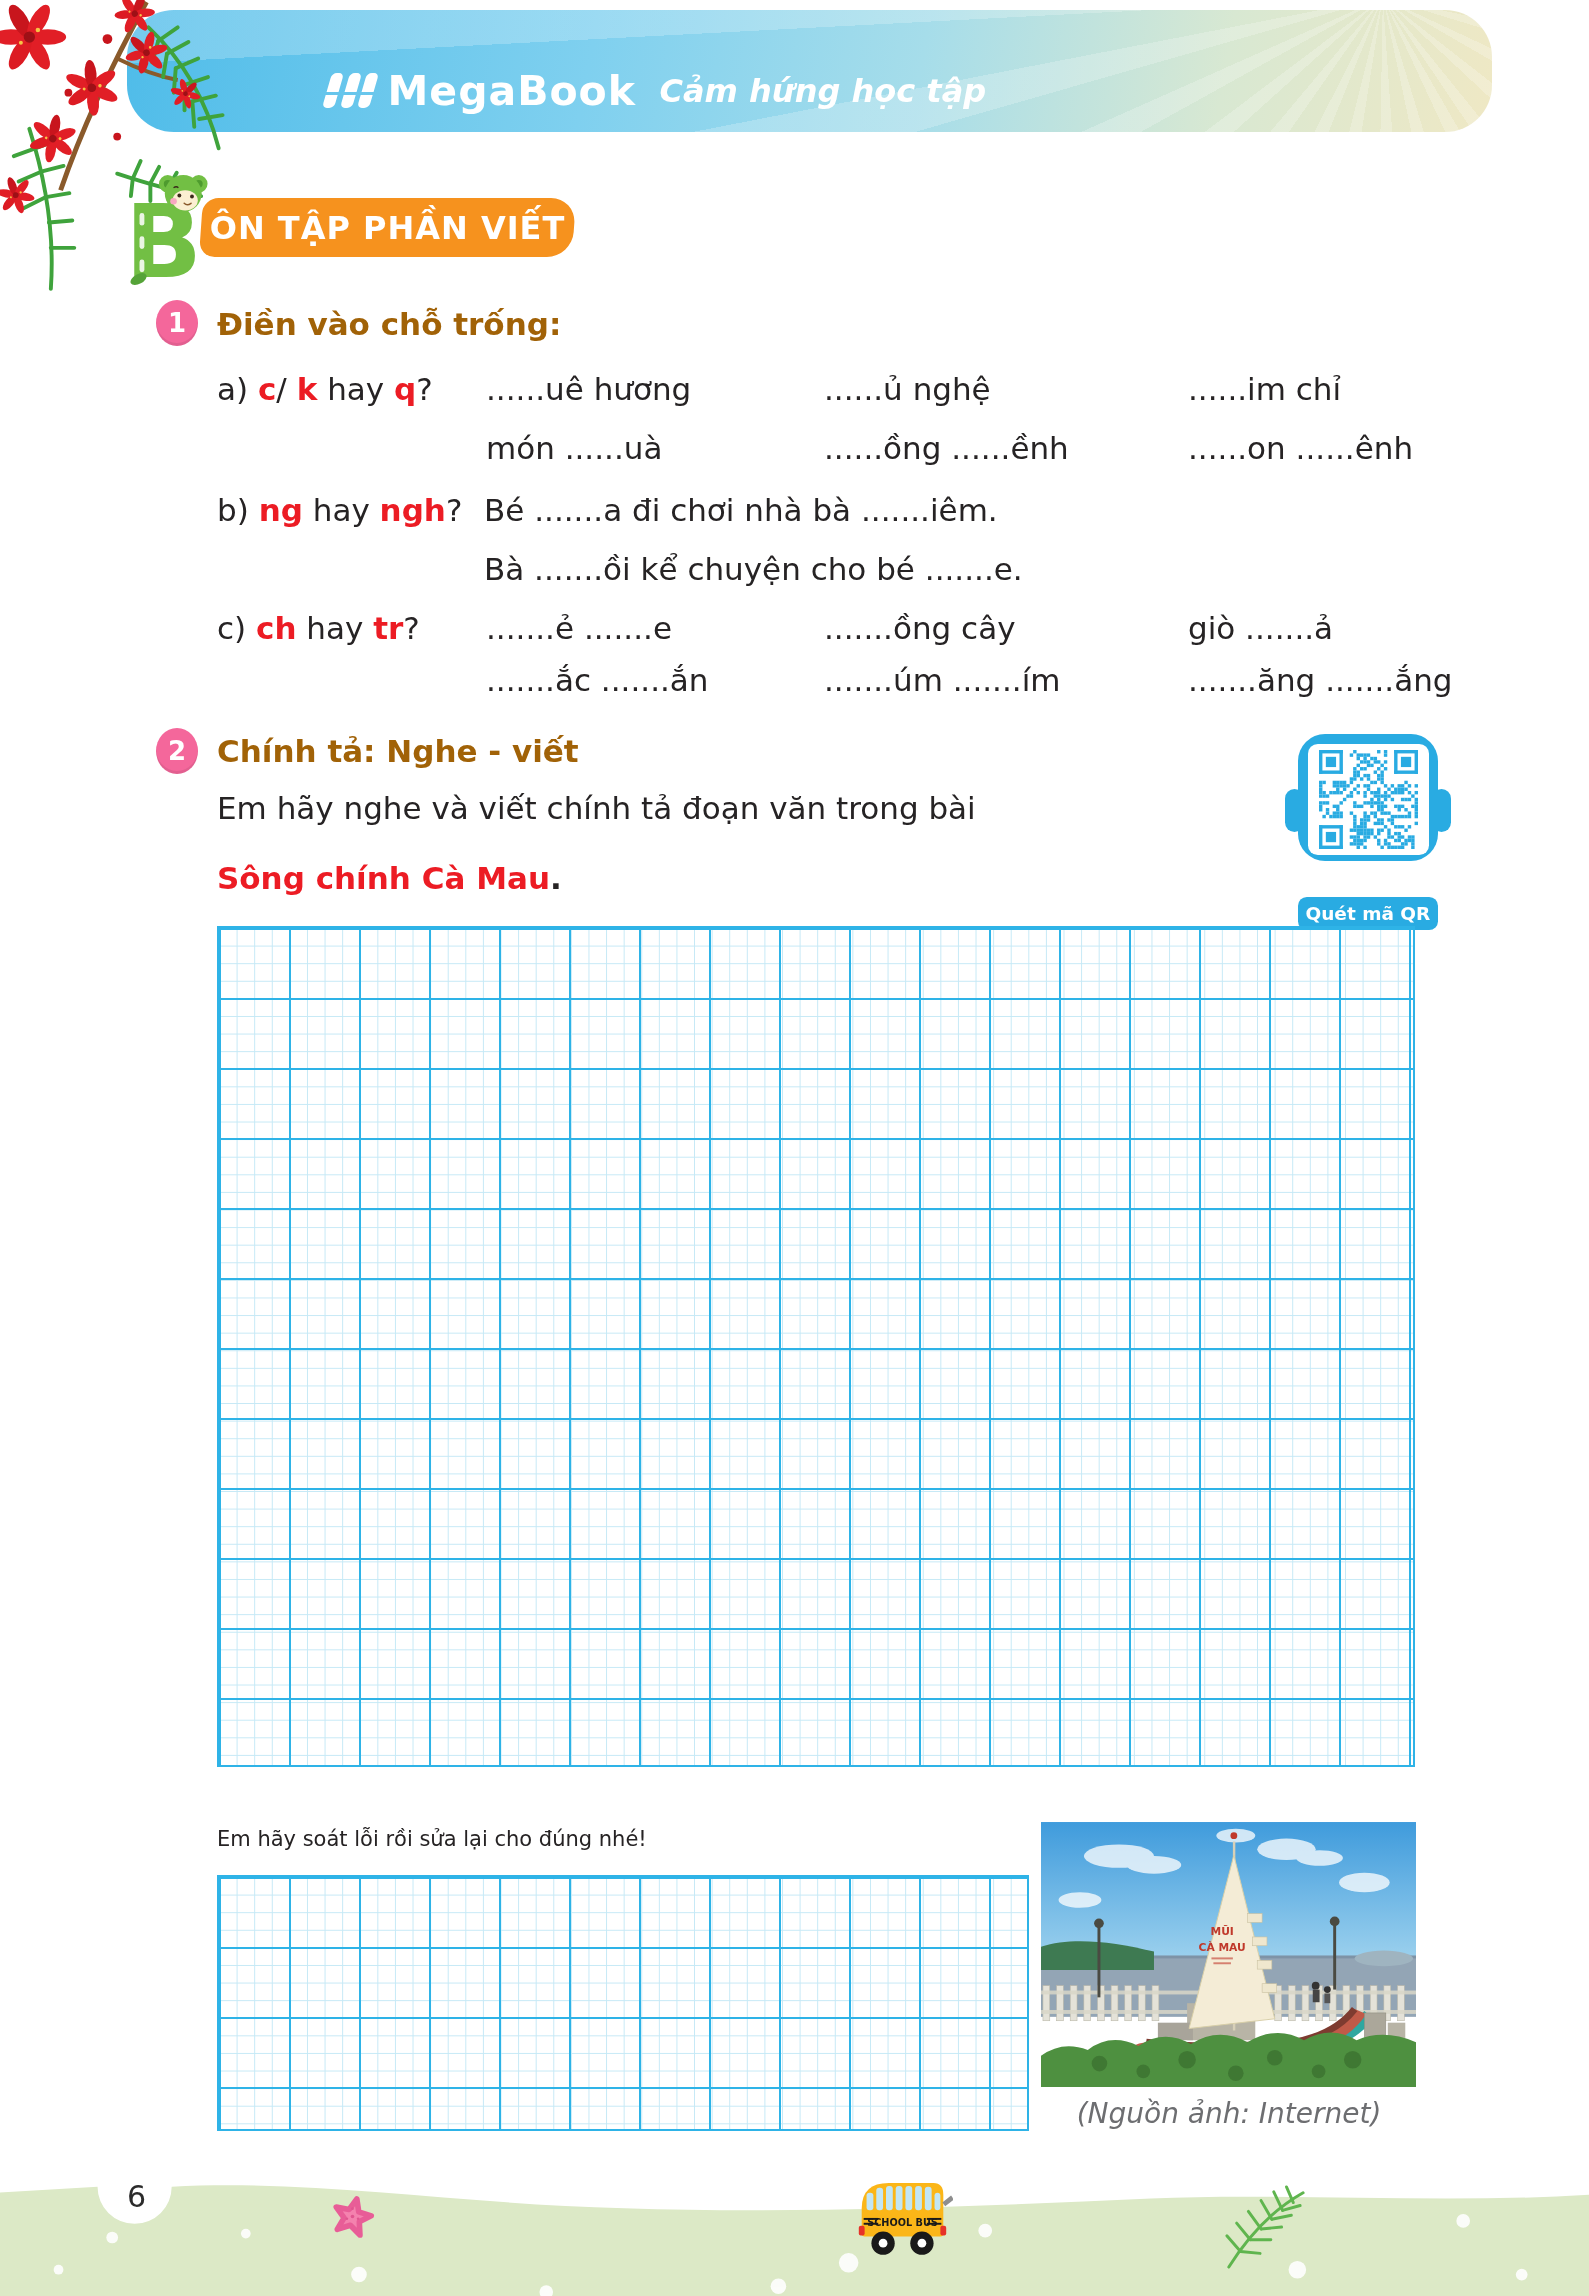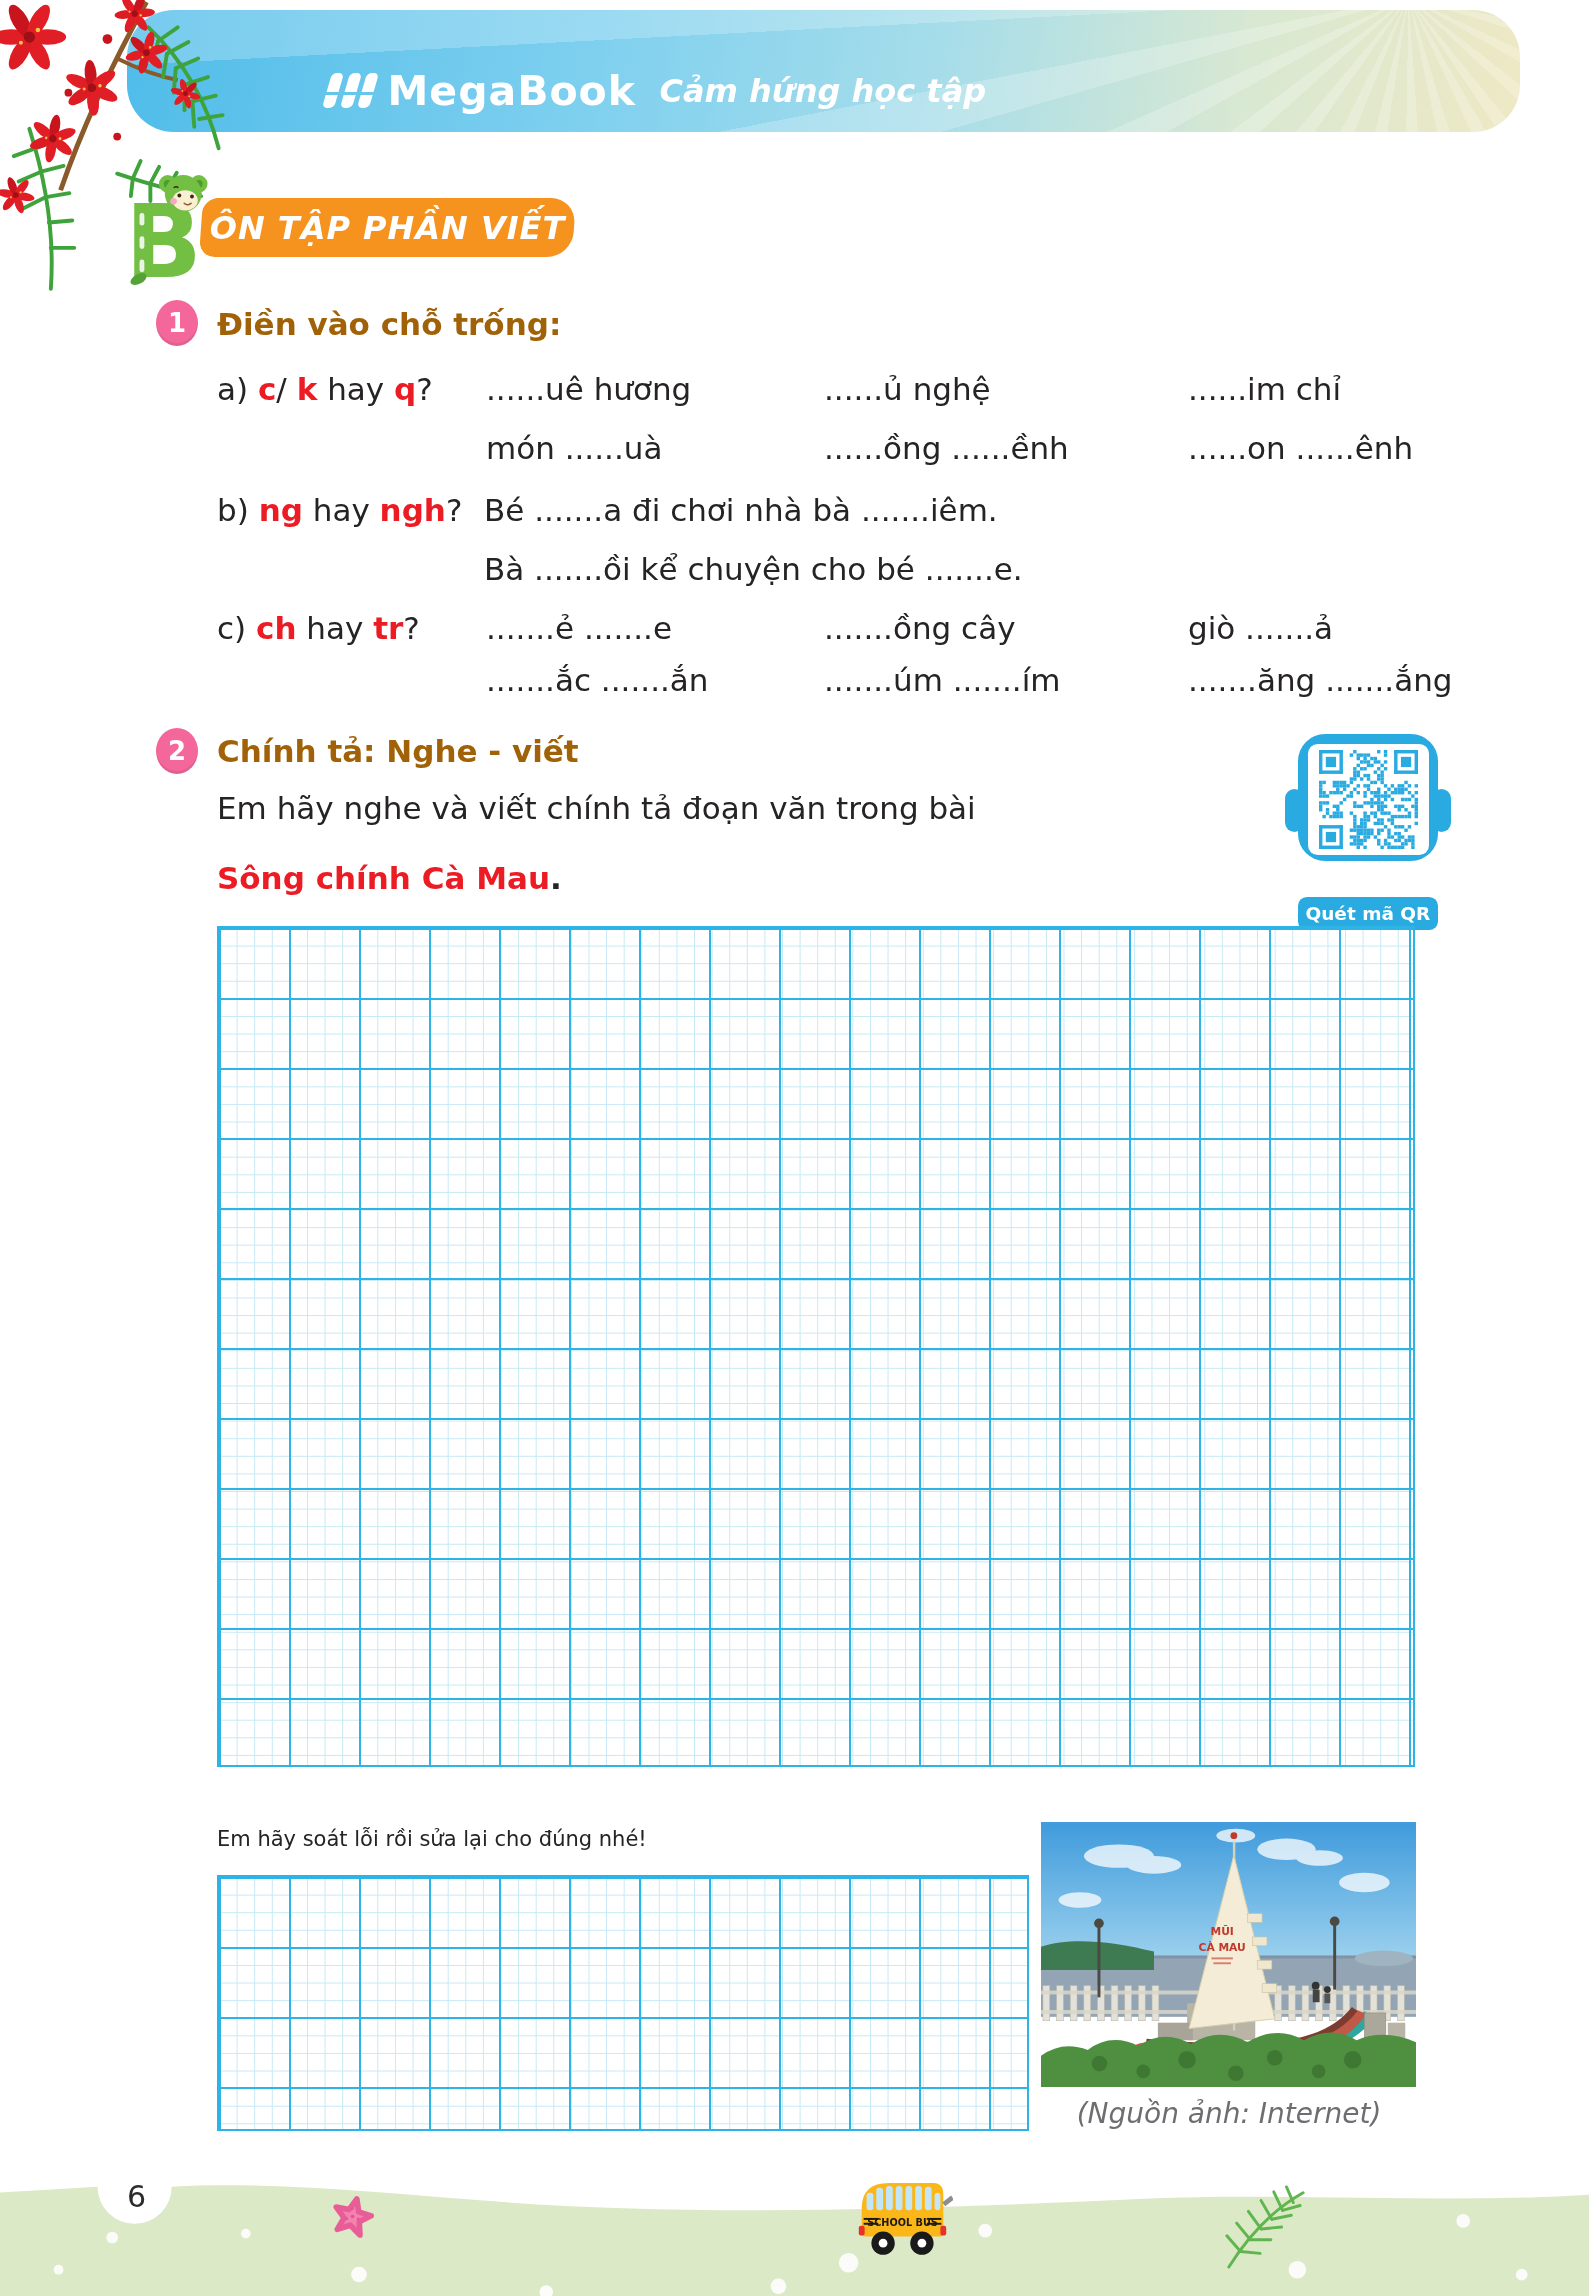--- a/index.html
+++ b/index.html
@@ -5,34 +5,34 @@
   html,body{margin:0;padding:0;background:#fff;}
   .page{position:relative;width:1590px;height:2297px;background:#fff;overflow:hidden;
         font-family:"DejaVu Sans","Liberation Sans",sans-serif;color:#262324;}
   .abs{position:absolute;}
 
   
   .header-banner{position:absolute;left:127px;top:9.8px;width:1365px;height:122px;border-radius:47px;
     background:
       repeating-conic-gradient(from 150deg at 92% -10%, rgba(255,255,255,.22) 0deg 5deg, rgba(255,255,255,0) 5deg 13deg),
       linear-gradient(100deg,#4fbce9 0%,#7fd0ef 34%,#a6ddea 58%,#d8e8d2 80%,#efe8c4 100%);
-    overflow:hidden;padding-left:28px;}
+    overflow:hidden;}
   .logo-row{position:absolute;left:200px;top:57px;display:flex;align-items:center;gap:13.7px;}
   .brand-mark{display:flex;gap:5.9px;align-items:center;}
   .brand-mark i{display:block;width:11.7px;height:35px;border-radius:4.9px;transform:skewX(-16deg);
     background:linear-gradient(to bottom,#fff 0 54%,rgba(255,255,255,0) 54% 64%,#fff 64%);}
   .brand{font-size:41px;font-weight:bold;color:#fff;letter-spacing:1px;}
   .tagline{font-size:32px;font-weight:bold;font-style:italic;color:#fff;margin-left:9.8px;}
 
   
   .section-banner{position:absolute;left:201px;top:198px;width:373px;height:59px;}
   .section-banner::before{content:"";position:absolute;inset:0;background:#F6921E;
     border-radius:15.6px 25px 25px 15.6px;transform:skewX(-4deg);}
   .section-banner span{position:relative;display:flex;width:100%;height:100%;align-items:center;
-    justify-content:center;color:#fff;font-weight:bold;font-size:32px;letter-spacing:1px;font-style:italic;}
+    justify-content:center;color:#fff;font-weight:bold;font-size:32px;letter-spacing:1px;}
 
   
   .num-circle{position:absolute;width:42px;height:46px;background:#F4679B;border-radius:50%;
     display:flex;align-items:center;justify-content:center;color:#fff;font-weight:bold;font-size:26px;
     box-shadow:inset 0 -2.9px 0 rgba(0,0,0,.07);}
   .h-blue{position:absolute;color:#a16207;font-weight:bold;font-size:31px;white-space:nowrap;}
   .cell{position:absolute;font-size:31px;color:#262324;white-space:nowrap;}
   .rd{color:#EC1C24;font-weight:bold;}
   .red-title{position:absolute;font-size:31px;font-weight:bold;color:#EC1C24;white-space:nowrap;}
   .red-title em{font-style:normal;color:#262324;font-weight:bold;}

